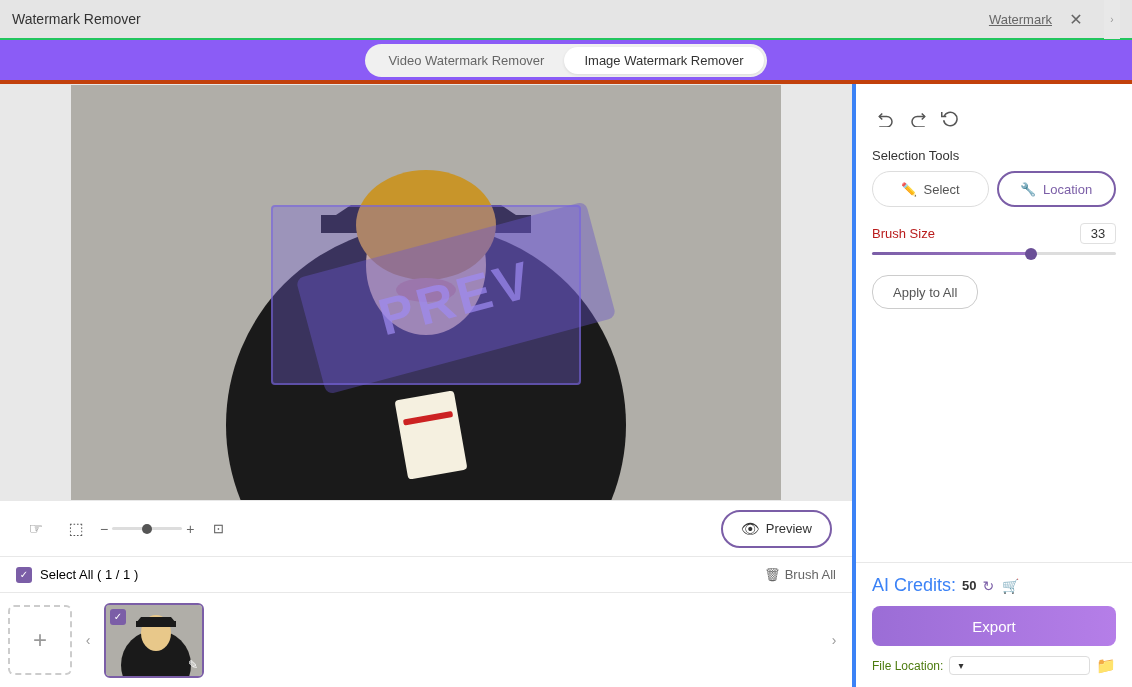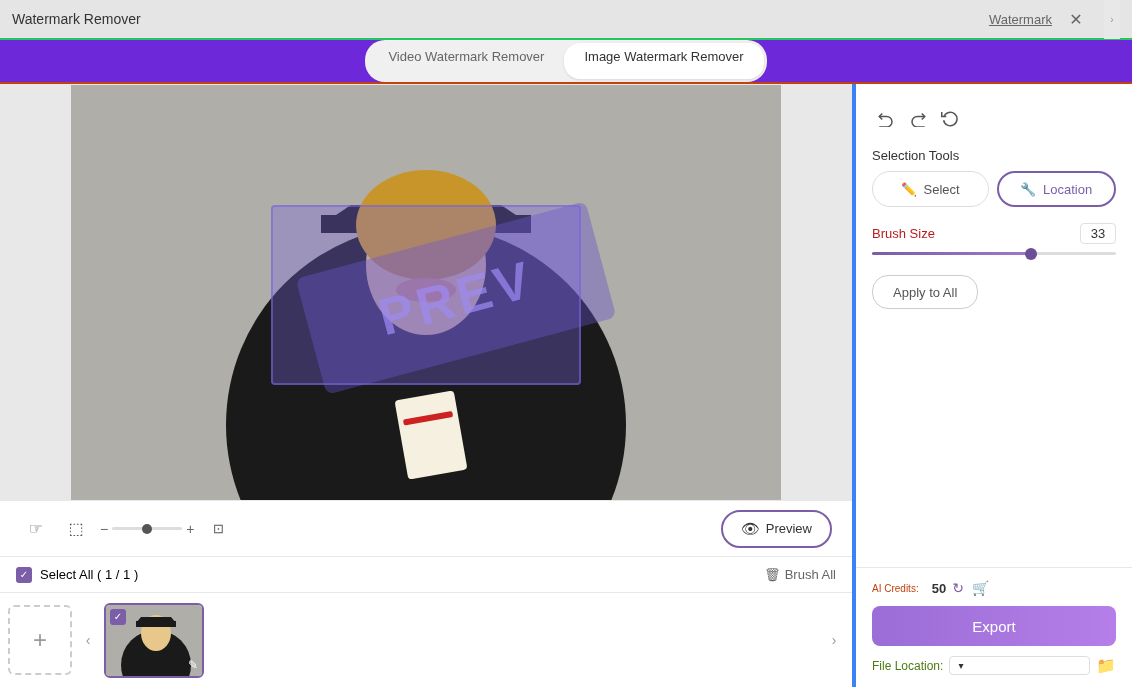--- a/index.html
+++ b/index.html
@@ -9,21 +9,21 @@
 
     
     .title-bar { height: 40px; background: #e5e5e5; display: flex; align-items: center; justify-content: space-between; padding: 0 12px; border-bottom: 2px solid #22c55e; flex-shrink: 0; }
     .title-bar-left { display: flex; align-items: center; gap: 8px; font-size: 14px; font-weight: 500; color: #333; }
     .title-bar-right { display: flex; align-items: center; gap: 12px; }
     .feedback-link { color: #666; text-decoration: underline; font-size: 13px; cursor: pointer; }
     .close-btn { width: 24px; height: 24px; display: flex; align-items: center; justify-content: center; cursor: pointer; color: #666; font-size: 16px; }
     .collapse-btn { width: 16px; height: 40px; background: #e8e8e8; display: flex; align-items: center; justify-content: center; cursor: pointer; color: #999; font-size: 10px; margin-left: 4px; }
 
     
-    .tabs-bar { height: 44px; background: #6d28d9; display: flex; justify-content: center; border-bottom: 2px solid #c2410c; flex-shrink: 0; }
+    .tabs-bar { height: 44px; background: #8b5cf6; display: flex; align-items: center; justify-content: center; border-bottom: 4px solid #c2410c; flex-shrink: 0; }
     .tabs-container { display: flex; background: #f0f0f0; border-radius: 20px; padding: 3px; }
     .tab { padding: 6px 20px; border-radius: 16px; cursor: pointer; font-size: 13px; color: #666; white-space: nowrap; }
     .tab.active { background: #fff; color: #333; box-shadow: 0 1px 3px rgba(0,0,0,0.1); }
 
     
     .editor-area { flex: 1; display: flex; flex-direction: column; background: #f8f8f8; }
 
     
     .canvas-container { flex: 1; display: flex; align-items: center; justify-content: center; background: #e8e8e8; position: relative; overflow: hidden; }
 
@@ -81,22 +81,22 @@
     .brush-slider-track { width: 100%; height: 3px; background: #ddd; border-radius: 2px; position: relative; margin: 8px 0 4px 0; }
     .brush-slider-fill { height: 100%; width: 65%; background: linear-gradient(90deg, #7b5ea7, #a078c8); border-radius: 2px; }
     .brush-slider-thumb { width: 12px; height: 12px; background: #6a4f96; border-radius: 50%; position: absolute; top: -4.5px; left: calc(65% - 6px); cursor: pointer; }
 
     
     .apply-all-btn { height: 32px; padding: 16px 20px; border: 1px solid #ccc; border-radius: 16px; background: #fff; color: #555; font-size: 13px; cursor: pointer; display: inline-flex; align-items: center; justify-content: center; }
 
     
     .right-panel-bottom { padding: 12px 16px; border-top: 1px solid #e8e8e8; margin-top: auto; }
     .ai-credits-row { display: flex; align-items: center; gap: 6px; margin-bottom: 10px; }
-    .ai-credits-text { font-size: 10px; color: #c2410c; }
-    .credits-count { font-weight: 600; color: #333; margin-left: 7px; }
+    .ai-credits-text { font-size: 18px; color: #3b82f6; }
+    .credits-count { font-weight: 600; color: #333; }
     .refresh-icon { font-size: 14px; color: #7b5ea7; cursor: pointer; }
     .cart-icon { font-size: 14px; color: #7b5ea7; cursor: pointer; margin-left: 2px; }
     .export-btn { width: 100%; height: 40px; background: linear-gradient(90deg, #9b6dd6, #b57ee8); border: none; border-radius: 8px; color: #fff; font-size: 15px; font-weight: 500; cursor: pointer; margin-bottom: 10px; }
     .file-location-row { display: flex; align-items: center; gap: 6px; }
     .file-location-label { font-size: 12px; color: #4d7c0f; }
     .file-location-value { flex: 1; border: 1px solid #ddd; border-radius: 4px; padding: 3px 8px; font-size: 12px; color: #333; display: flex; align-items: center; justify-content: space-between; cursor: pointer; }
     .file-folder-icon { font-size: 16px; color: #666; cursor: pointer; }
 
     .main-layout { display: flex; flex: 1; overflow: hidden; position: relative; }
   </style>

